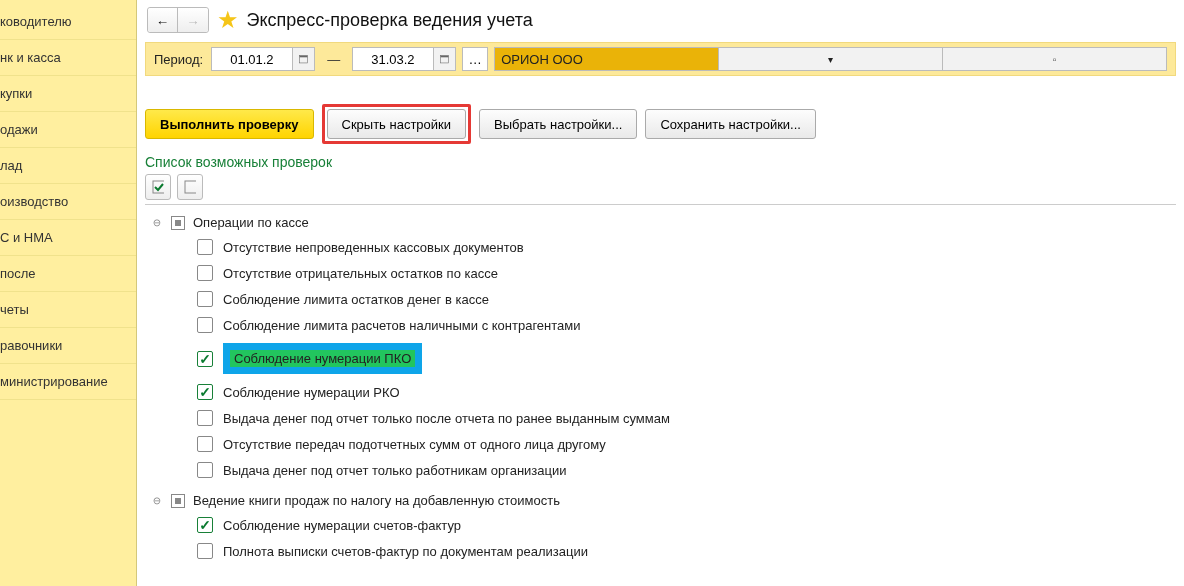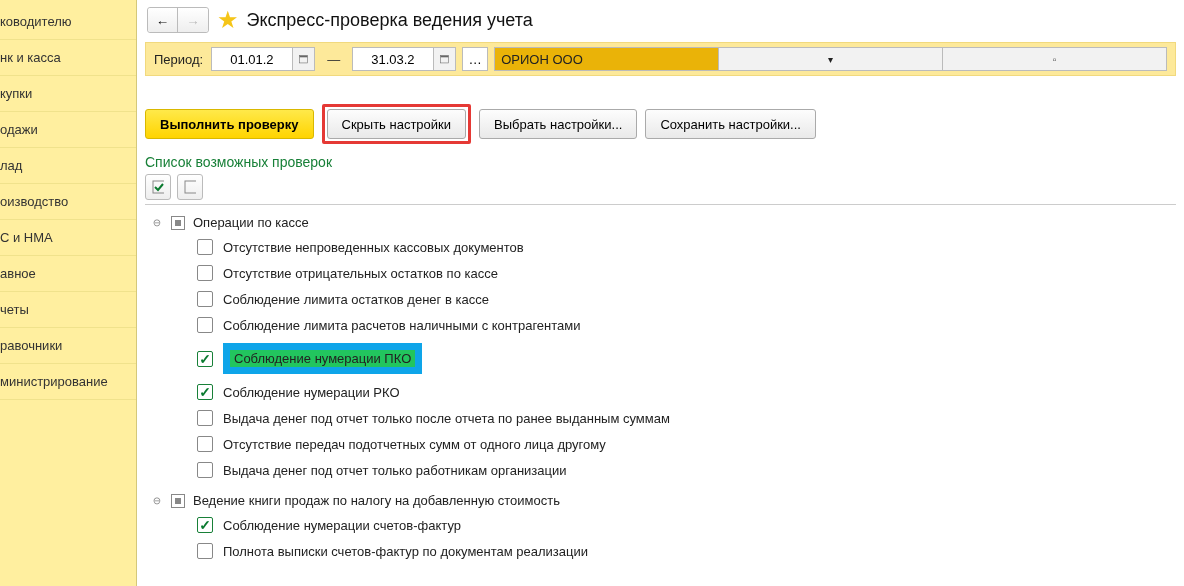--- a/index.html
+++ b/index.html
@@ -141,21 +141,21 @@
 
 <div class="app">
   <div class="sidebar">
     <div class="sidebar-item"><span>ководителю</span></div>
     <div class="sidebar-item"><span>нк и касса</span></div>
     <div class="sidebar-item"><span>купки</span></div>
     <div class="sidebar-item"><span>одажи</span></div>
     <div class="sidebar-item"><span>лад</span></div>
     <div class="sidebar-item"><span>оизводство</span></div>
     <div class="sidebar-item"><span>С и НМА</span></div>
-    <div class="sidebar-item"><span>авное</span></div>
+    <div class="sidebar-item"><span>после</span></div>
     <div class="sidebar-item"><span>четы</span></div>
     <div class="sidebar-item"><span>равочники</span></div>
     <div class="sidebar-item"><span>министрирование</span></div>
   </div>
 
   <div class="main">
 
     <div class="titlebar">
       <div class="nav-btns">
         <button class="nav-btn">

